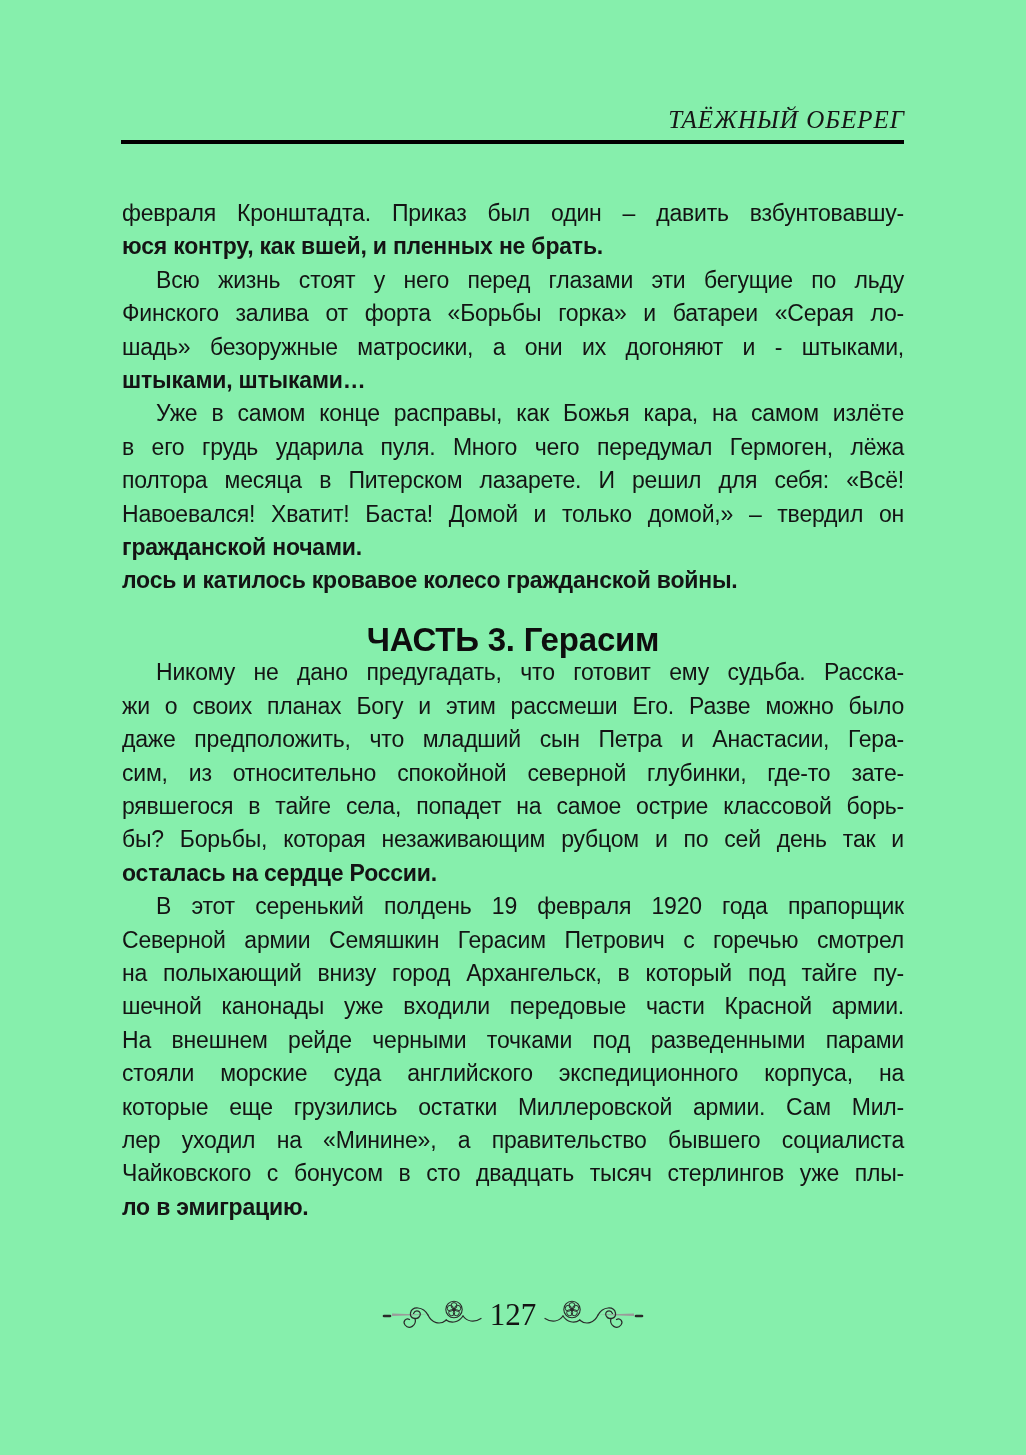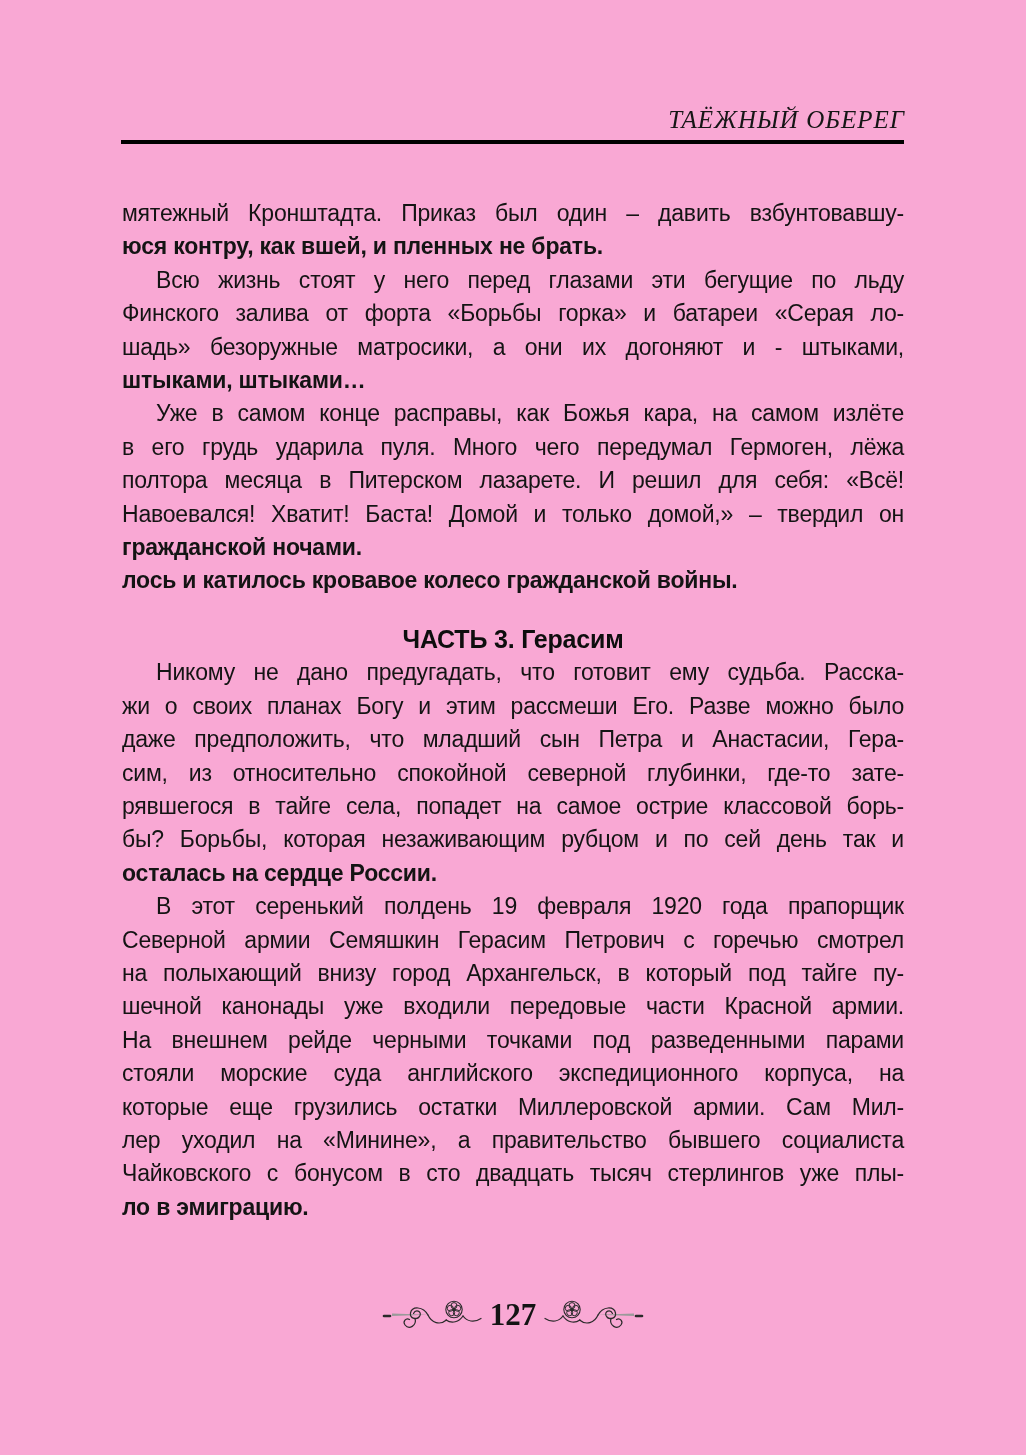--- a/index.html
+++ b/index.html
@@ -1,20 +1,20 @@
 <!DOCTYPE html>
 <html lang="ru"><head>
 <meta charset="utf-8">
 <style>
   html,body { margin:0; padding:0; background:#e8e8e8; }
   .page {
     position:relative;
     width:1026px; height:1455px;
     margin:0 auto;
-    background:#f9a8d4;
+    background:#86efac;
     color:#141414;
     font-family:"Liberation Sans", sans-serif;
     overflow:hidden;
   }
   .header-title {
     position:absolute;
     top:106px; right:121px;
     font-family:"Liberation Serif", serif;
     font-style:italic;
     font-size:25px;
@@ -45,34 +45,33 @@
   }
   .line.para-end {
     text-align-last:left;
     font-weight:bold;
     -moz-text-align-last:left;
   }
   .line.indented { text-indent:34px; }
   .section-heading {
     text-align:center;
     font-weight:bold;
-    font-size:25px;
+    font-size:33px;
     margin:25px 0 0 0;
     line-height:33.4px;
     color:#0e0e0e;
   }
   .footer {
     position:absolute;
     top:1297px; left:0;
     width:100%;
     display:flex;
     align-items:center;
     justify-content:center;
     gap:4px;
-    font-weight:bold;
   }
   .page-number {
     font-family:"Liberation Serif", serif;
     font-size:31px;
     color:#141414;
     line-height:1;
     padding:0 2px 4px 2px;
   }
   .flourish { display:block; }
   .flourish.right { transform:scaleX(-1); }
@@ -81,21 +80,21 @@
 <body>
 
 <div class="page">
 
   <div class="header-title">ТАЁЖНЫЙ ОБЕРЕГ</div>
 
   <div class="header-rule"></div>
 
   <div class="content" id="body-content">
       <div class="paragraph">
-        <div class="line">мятежный Кронштадта. Приказ был один – давить взбунтовавшу-</div>
+        <div class="line">февраля Кронштадта. Приказ был один – давить взбунтовавшу-</div>
         <div class="line para-end">юся контру, как вшей, и пленных не брать.</div>
       </div>
       <div class="paragraph">
         <div class="line indented">Всю жизнь стоят у него перед глазами эти бегущие по льду</div>
         <div class="line">Финского залива от форта «Борьбы горка» и батареи «Серая ло-</div>
         <div class="line">шадь» безоружные матросики, а они их догоняют и - штыками,</div>
         <div class="line para-end">штыками, штыками…</div>
       </div>
       <div class="paragraph">
         <div class="line indented">Уже в самом конце расправы, как Божья кара, на самом излёте</div>

